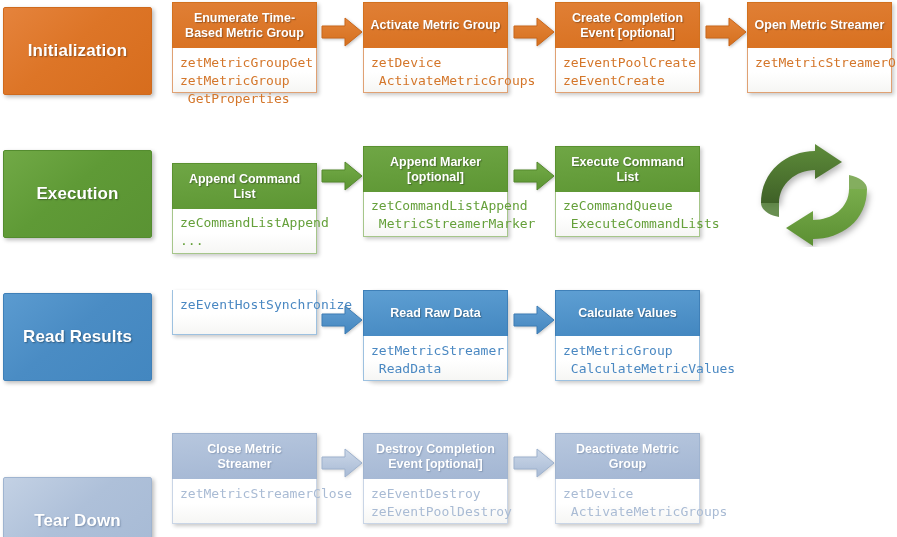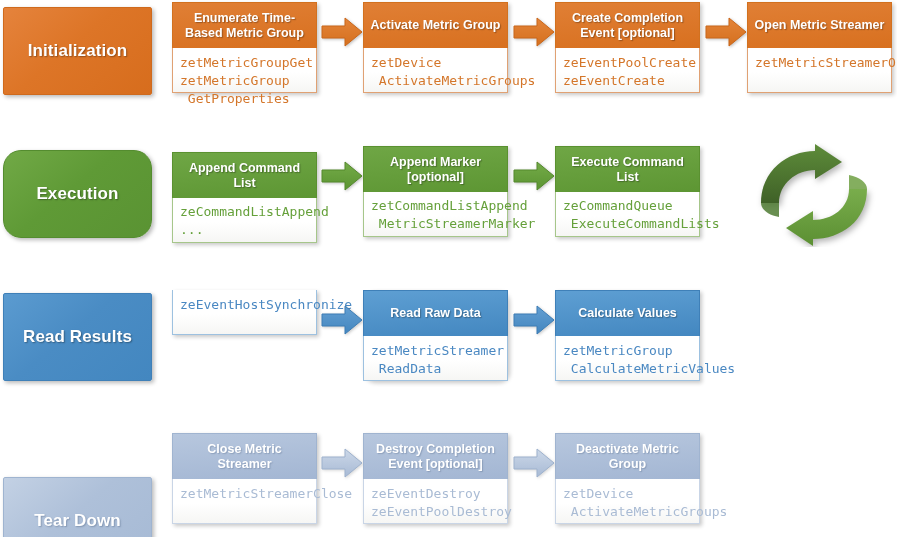--- a/index.html
+++ b/index.html
@@ -211,25 +211,25 @@
 
   <div class="card c-orange" style="left:747px; top:2px;">
     <div class="card-header">
       <span class="card-title">Open Metric Streamer</span>
     </div>
     <div class="card-body">
       <span class="card-api">zetMetricStreamerOpen</span>
     </div>
   </div>
 
-  <div class="stage-box stage-green" style="top:150px;border-radius:18px;">
+  <div class="stage-box stage-green" style="top:150px;">
     <span class="stage-label">Execution</span>
   </div>
 
-  <div class="card c-green" style="left:172px; top:152px;">
+  <div class="card c-green" style="left:172px; top:163px;">
     <div class="card-header">
       <span class="card-title">Append Command List</span>
     </div>
     <div class="card-body">
       <span class="card-api">zeCommandListAppend
 ...</span>
     </div>
   </div>
 
   <div class="arrow" style="left:321px; top:160px;">

